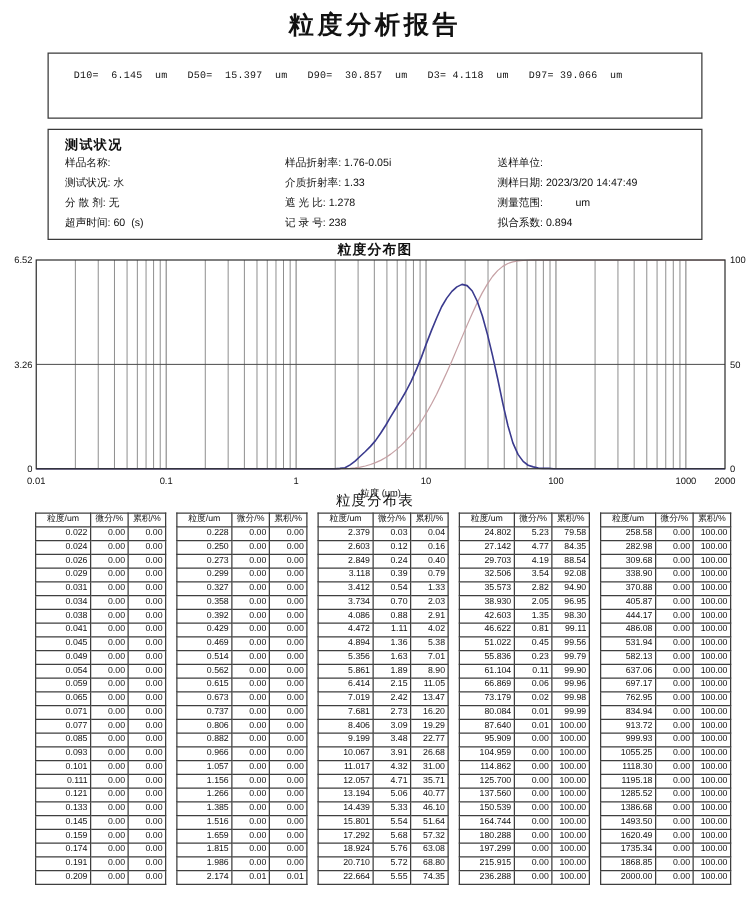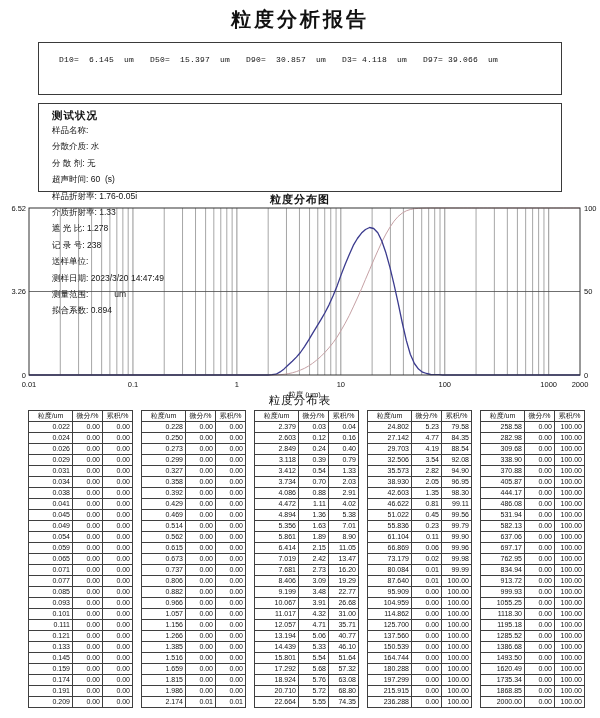--- a/index.html
+++ b/index.html
@@ -20,21 +20,21 @@
   .sum-row{position:absolute;left:20px;white-space:pre;font-size:8px;letter-spacing:.2px;}
   #sum-row-1{top:12px;}
   #sum-row-2{top:31px;}
   .metric{margin-right:16px;font-family:Liberation Mono, monospace;}
   #sum-row-2 .metric:nth-child(3){margin-right:32px;}
   .status-box{
     position:absolute;left:38px;top:103px;width:522px;height:87px;
     border:1px solid #3a3a3a;
   }
   .status-title{position:absolute;top:5px;left:13px;font-size:10.5px;font-weight:bold;letter-spacing:1px;}
-  .status-grid{position:absolute;top:21px;left:13px;right:4px;bottom:2px;display:flex;flex-direction:column;}
+  .status-grid{position:absolute;top:21px;left:13px;right:4px;bottom:2px;display:flex;}
   .status-col{display:flex;flex-direction:column;}
   .status-col.sc0{width:176px;}
   .status-col.sc1{width:170px;}
   .status-col.sc2{flex:1;}
   .status-line{height:16.4px;font-size:8.5px;white-space:pre;}
   .chart-title{
     position:absolute;top:192px;left:0;right:0;text-align:center;
     font-size:11px;font-weight:bold;letter-spacing:1px;
   }
   .chart{position:absolute;left:0;top:204px;width:600px;height:194px;}
@@ -60,21 +60,21 @@
 
   <div class="summary-box">
     <div class="sum-row" id="sum-row-1"><span class="metric">D10=  6.145  um</span><span class="metric">D50=  15.397  um</span><span class="metric">D90=  30.857  um</span><span class="metric">D3= 4.118  um</span><span class="metric">D97= 39.066  um</span></div>
   </div>
 
   <div class="status-box">
     <div class="status-title">测试状况</div>
     <div class="status-grid" id="status-grid">
         <div class="status-col sc0">
           <div class="status-line"><span>样品名称:</span><span> </span></div>
-          <div class="status-line"><span>分散介质:</span><span> 水</span></div>
+          <div class="status-line"><span>测试状况:</span><span> 水</span></div>
           <div class="status-line"><span>分 散 剂:</span><span> 无</span></div>
           <div class="status-line"><span>超声时间:</span><span> 60  (s)</span></div>
         </div>
         <div class="status-col sc1">
           <div class="status-line"><span>样品折射率:</span><span> 1.76-0.05i</span></div>
           <div class="status-line"><span>介质折射率:</span><span> 1.33</span></div>
           <div class="status-line"><span>遮 光 比:</span><span> 1.278</span></div>
           <div class="status-line"><span>记 录 号:</span><span> 238</span></div>
         </div>
         <div class="status-col sc2">

